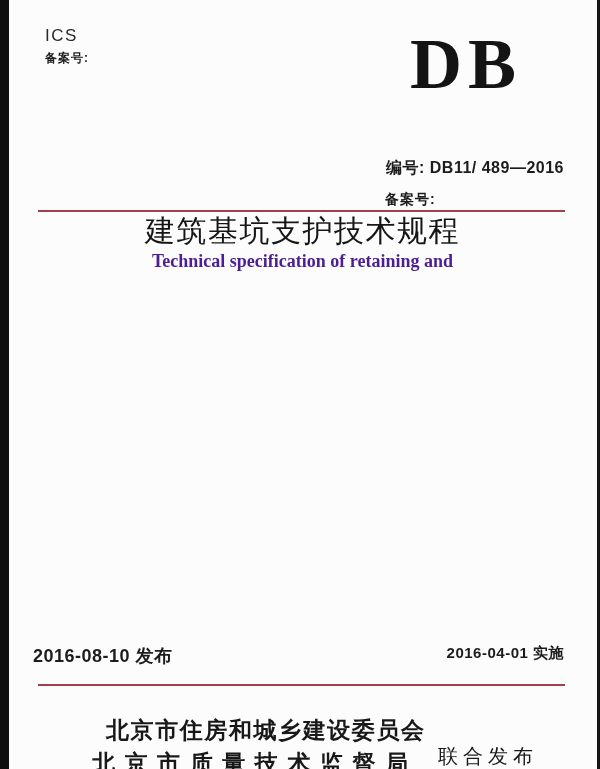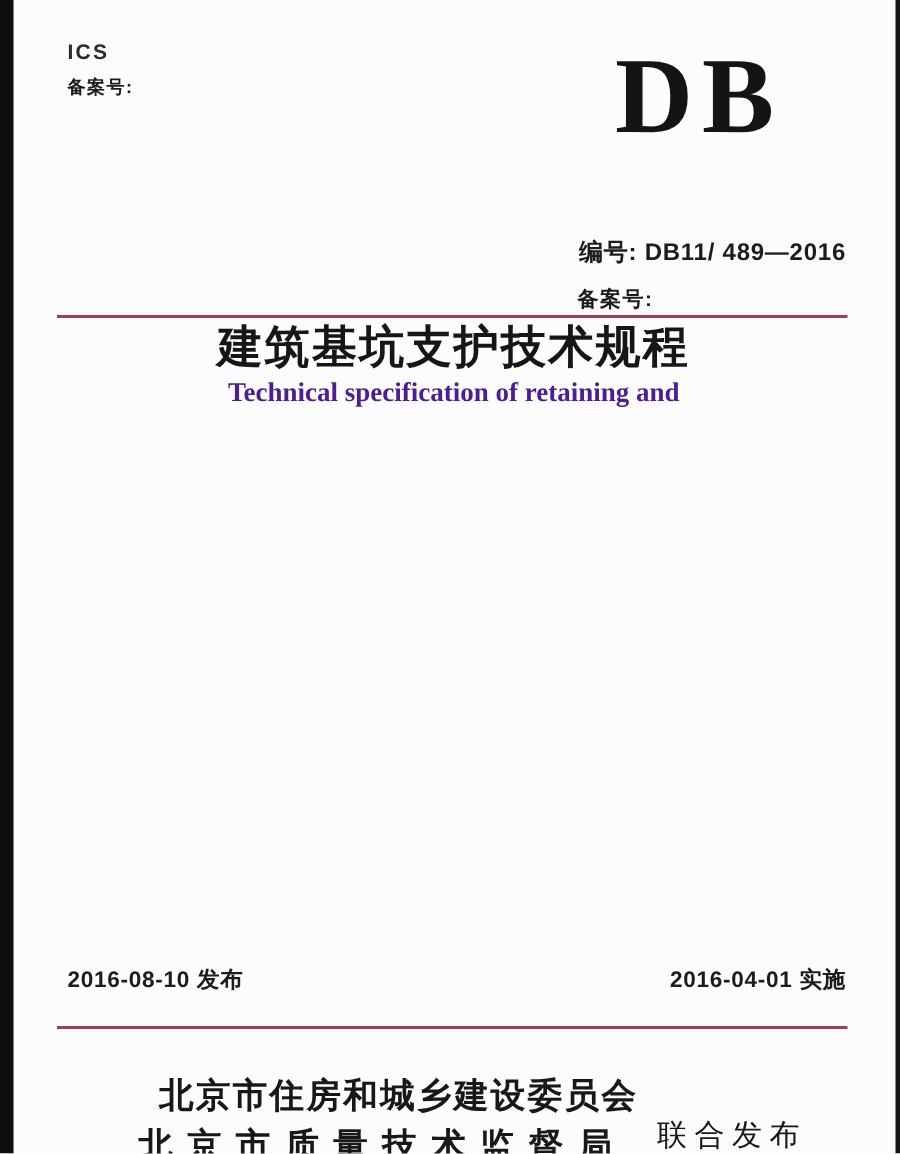--- a/index.html
+++ b/index.html
@@ -22,21 +22,21 @@
     width: 9px; height: 100%;
     background: #0e0e0e;
   }
   .scan-edge-right {
     position: absolute; right: 0; top: 0;
     width: 3px; height: 100%;
     background: #161616;
   }
   .ics {
     position: absolute; left: 45px; top: 26px;
-    font-size: 14px; letter-spacing: 1.5px; font-weight: 700; color: #2a2a2a;
+    font-size: 17px; letter-spacing: 1.5px; font-weight: 400; color: #2a2a2a;
   }
   .filing-top {
     position: absolute; left: 45px; top: 50px;
     font-size: 12px; font-weight: 700; letter-spacing: 1px;
   }
   .db-logo {
     position: absolute; left: 410px; top: 28px;
     font-family: "Liberation Serif", serif;
     font-weight: 700; font-size: 72px; line-height: 1;
     letter-spacing: 6px; color: #141414;
@@ -56,33 +56,33 @@
   }
   .rule-red {
     position: absolute; left: 38px; width: 527px; height: 2px;
     background: #a04048;
   }
   .rule-red.r1 { top: 210px; }
   .rule-red.r2 { top: 684px; }
   .title-zh {
     position: absolute; left: 40px; top: 211px; width: 525px;
     text-align: center;
-    font-size: 30px; font-weight: 700; letter-spacing: 1.5px; color: #161616;
+    font-size: 30px; font-weight: 400; letter-spacing: 1.5px; color: #161616;
   }
   .title-en {
     position: absolute; left: 40px; width: 525px;
     text-align: center;
     font-family: "Liberation Serif", serif;
     font-size: 18px; font-weight: 700; color: #4c1d95;
   }
   .title-en.l1 { top: 251px; }
   .title-en.l2 { top: 281px; }
   .date-issue {
-    position: absolute; left: 45px; top: 644px;
-    font-size: 15px; font-weight: 600; letter-spacing: 0.5px;
+    position: absolute; left: 33px; top: 644px;
+    font-size: 18px; font-weight: 600; letter-spacing: 0.5px;
   }
   .date-effective {
     position: absolute; right: 36px; top: 644px;
     font-size: 15px; font-weight: 600; letter-spacing: 0.5px;
   }
   .publisher-org1 {
     position: absolute; left: 106px; top: 715px; width: 318px;
     font-family: "Liberation Serif", serif;
     font-size: 23px; font-weight: 700; color: #181818;
     text-align: justify; text-align-last: justify;

